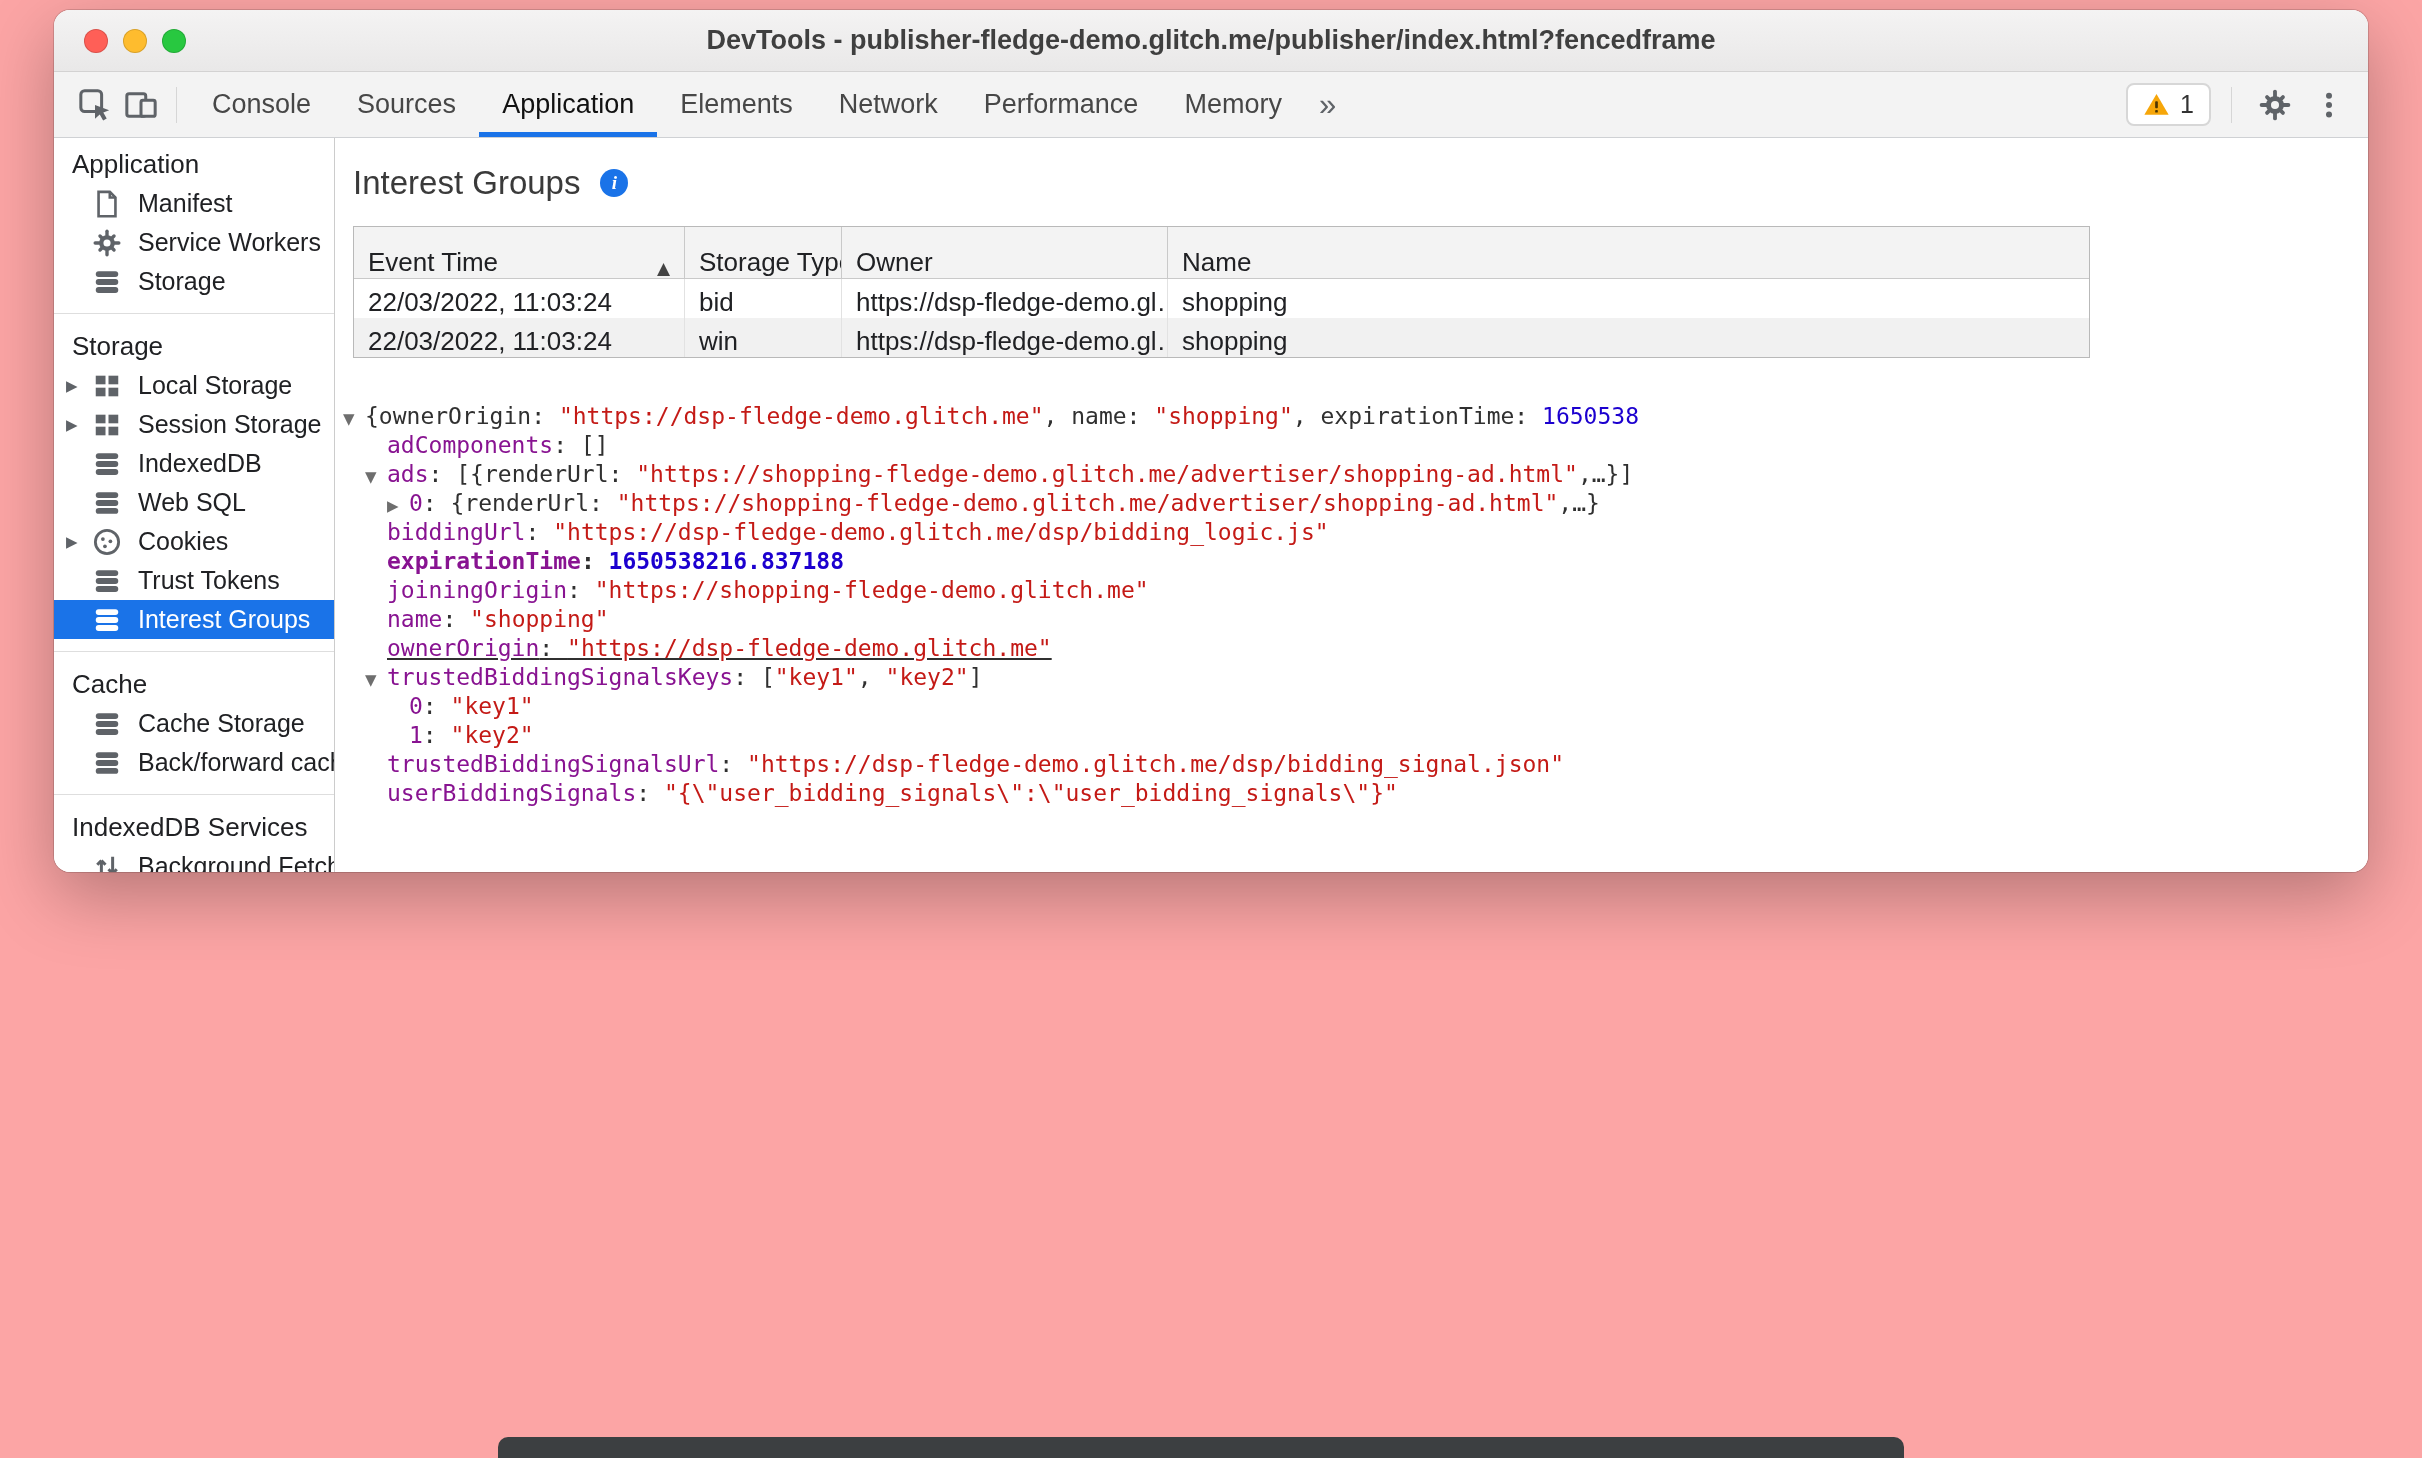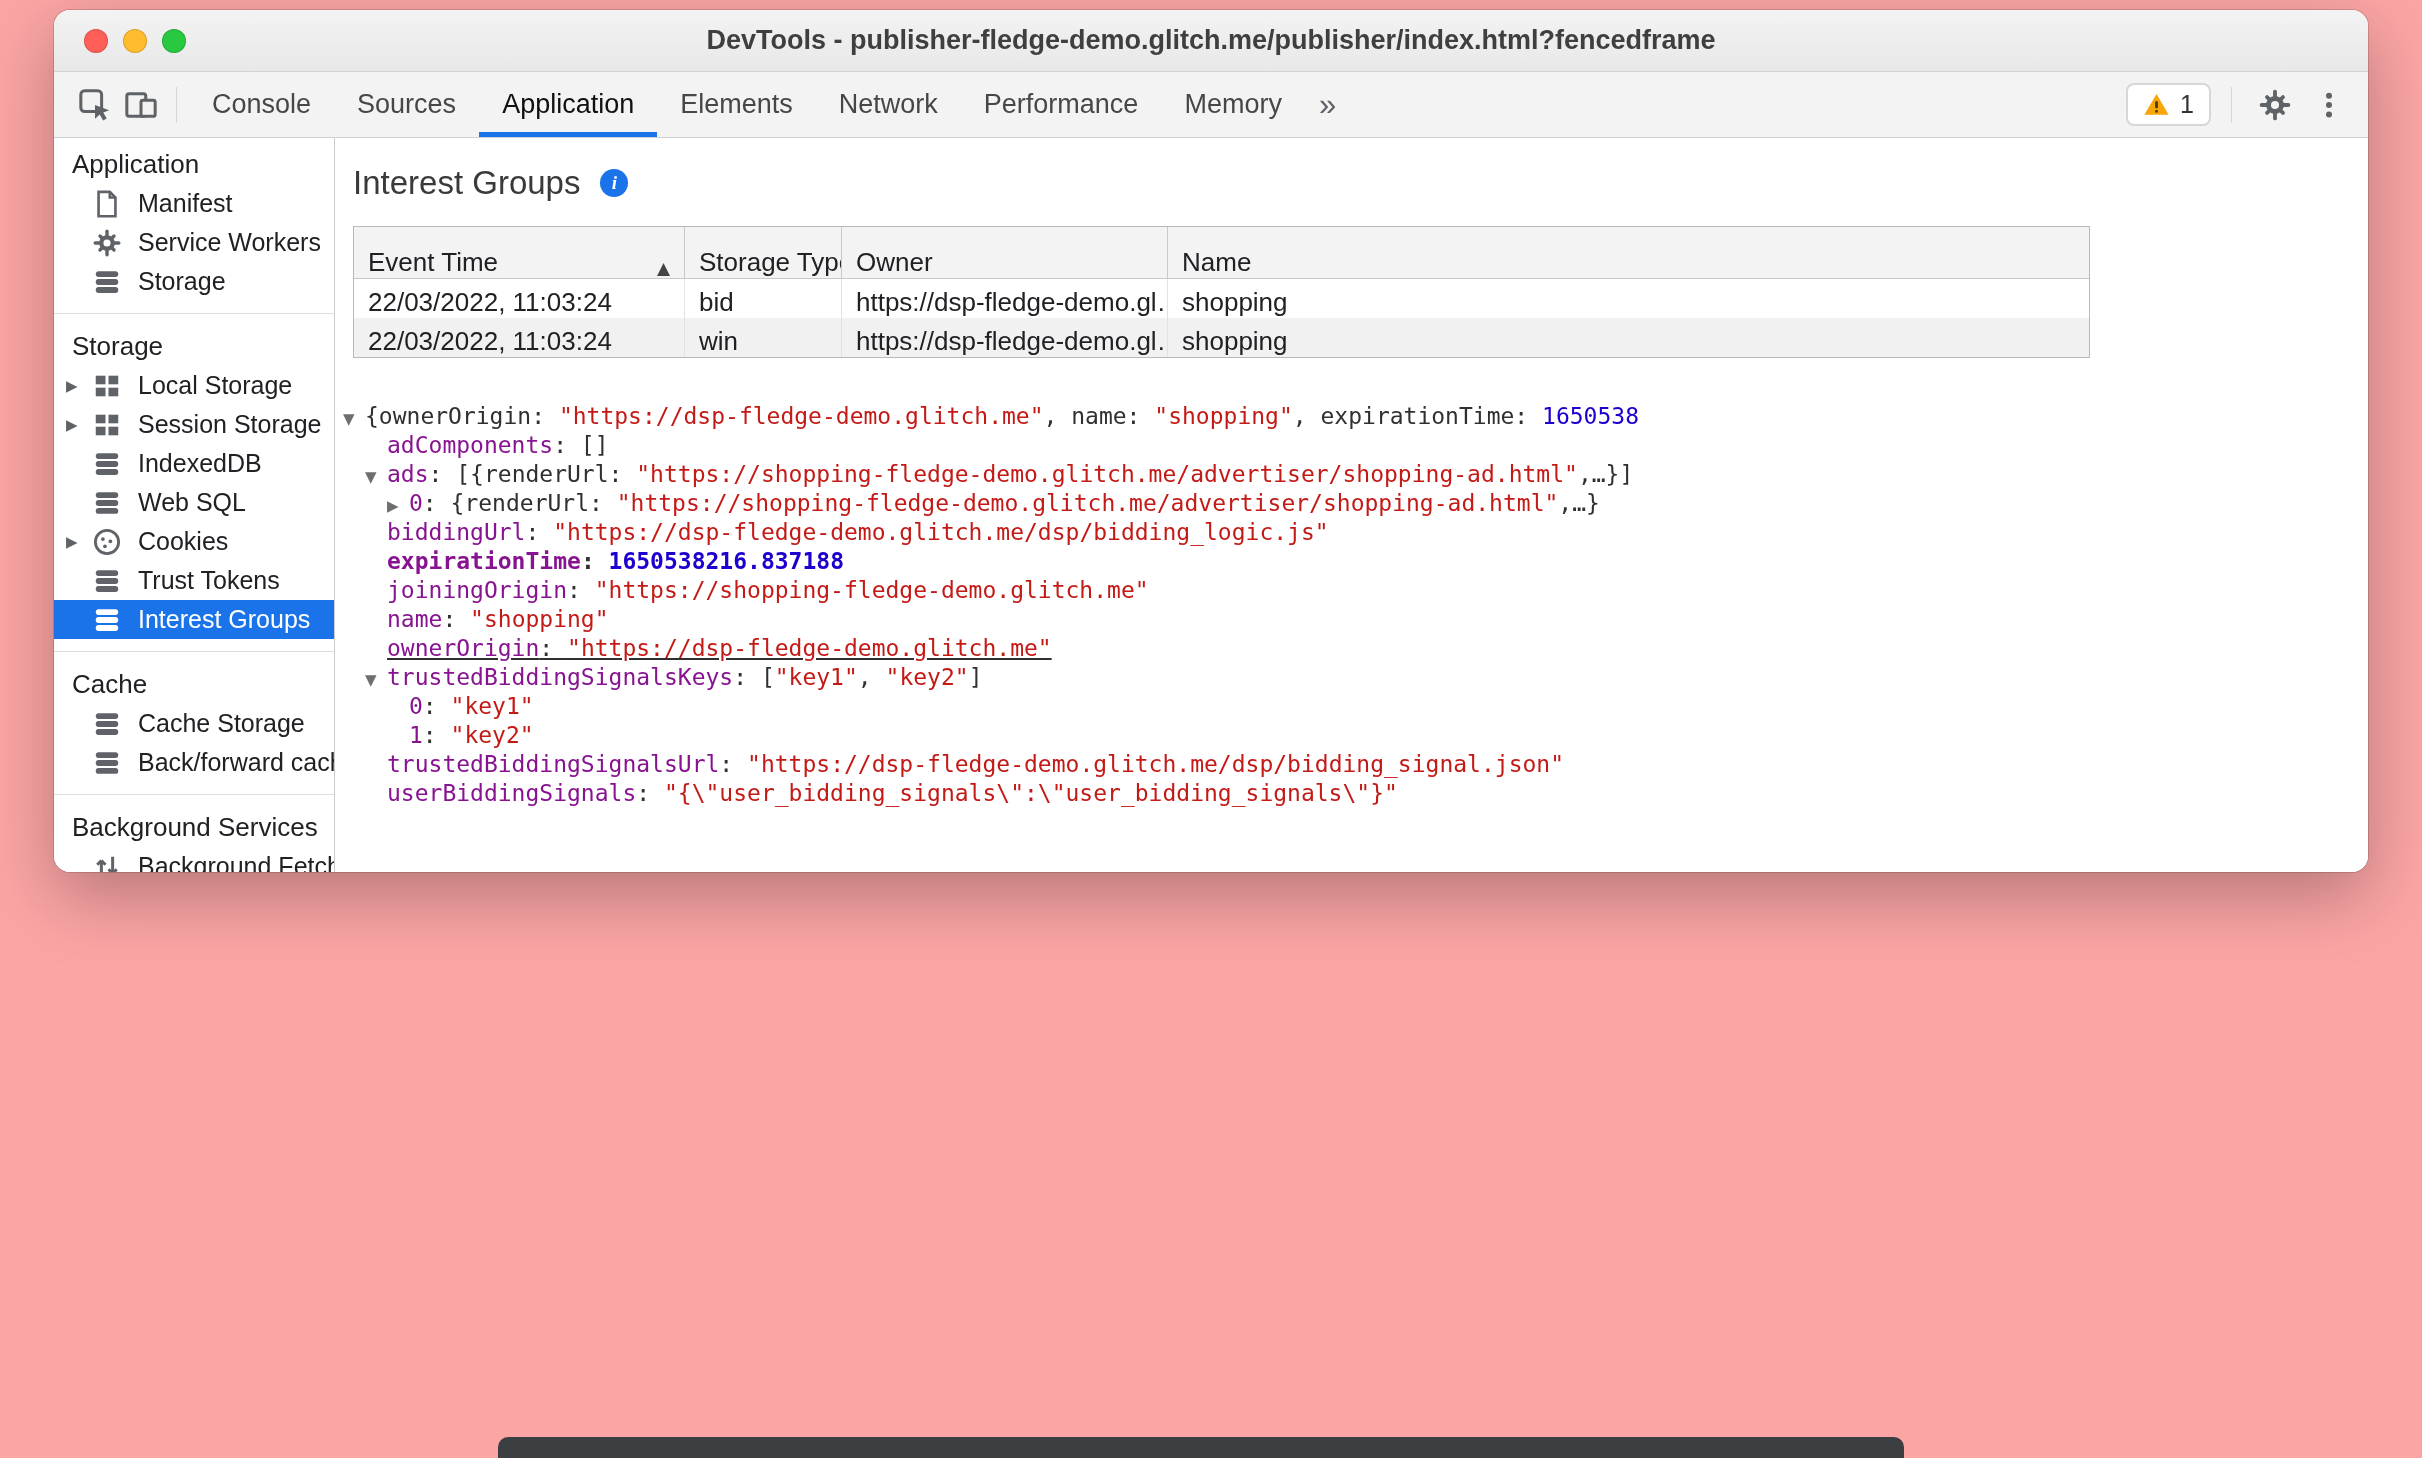--- a/index.html
+++ b/index.html
@@ -358,21 +358,21 @@
                     <rect x="2" y="2.2" width="12" height="3.1" rx="1.55"></rect>
                     <rect x="2" y="6.45" width="12" height="3.1" rx="1.55"></rect>
                     <rect x="2" y="10.7" width="12" height="3.1" rx="1.55"></rect>
                   </g>
                 </svg>
               </span>
               <span class="s-label">Back/forward cach</span>
             </div>
           </div>
           <div class="side-section">
-            <div class="side-header">Background Services</div>
+            <div class="side-header">IndexedDB Services</div>
             <div class="side-item">
               <span class="expander"></span>
               <span class="s-icon">
                 <svg viewBox="0 0 16 16">
                   <g stroke="currentColor" stroke-width="1.6" fill="none">
                     <path d="M5 13.5v-9M5 4.5L2.8 6.8M5 4.5l2.2 2.3"></path>
                     <path d="M11 2.5v9M11 11.5l-2.2-2.3M11 11.5l2.2-2.3"></path>
                   </g>
                 </svg>
               </span>

